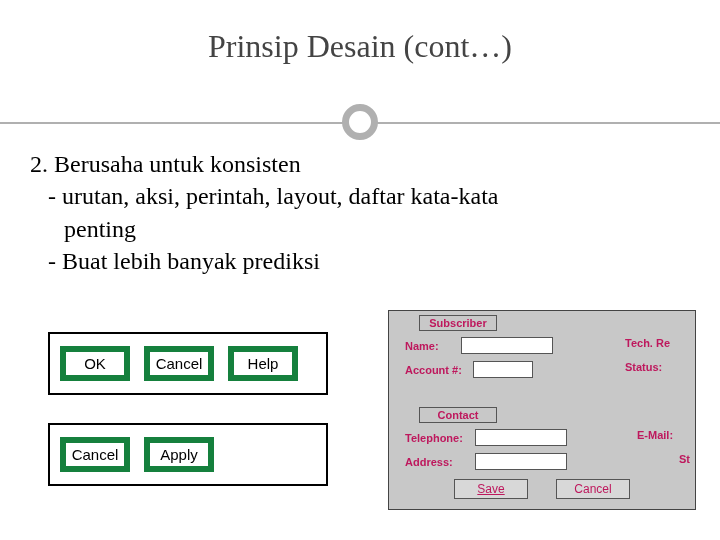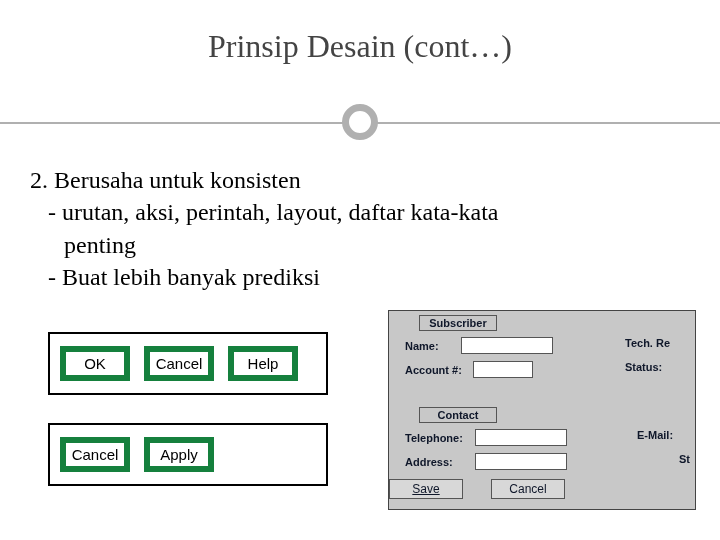--- a/index.html
+++ b/index.html
@@ -42,21 +42,21 @@
     top: 122px;
     transform: translate(-50%, -50%);
     width: 36px;
     height: 36px;
     border: 7px solid #b0b0b0;
     border-radius: 50%;
     background: #fff;
   }
   .content {
     position: absolute;
-    top: 164px;
+    top: 148px;
     left: 30px;
     right: 30px;
     font-size: 24px;
     line-height: 1.35;
   }
   .content .line2, .content .line3, .content .line4 { padding-left: 18px; }
   .content .line3 { padding-left: 34px; }
 
   .button-sets {
     position: absolute;
@@ -86,21 +86,21 @@
   .dialog {
     position: absolute;
     left: 388px;
     top: 310px;
     width: 308px;
     height: 200px;
     background: #c8c8c8;
     border: 1px solid #444;
     font-family: Arial, sans-serif;
     font-size: 12px;
-    color: #0f172a;
+    color: #be185d;
     overflow: hidden;
   }
   .section-label {
     position: absolute;
     background: #c8c8c8;
     border: 1px solid #555;
     font-weight: bold;
     font-size: 11px;
     padding: 1px 8px;
     text-align: center;
@@ -116,20 +116,21 @@
     background: #fff;
     border: 1px solid #555;
     display: inline-block;
   }
   .dlg-buttons {
     position: absolute;
     bottom: 10px;
     left: 0;
     right: 0;
     display: flex;
+    justify-content: center;
     gap: 28px;
   }
   .dlg-btn {
     background: #d8d8d8;
     border: 1px solid #555;
     font-family: Arial, sans-serif;
     font-size: 12px;
     padding: 2px 0;
     width: 74px;
     text-align: center;

